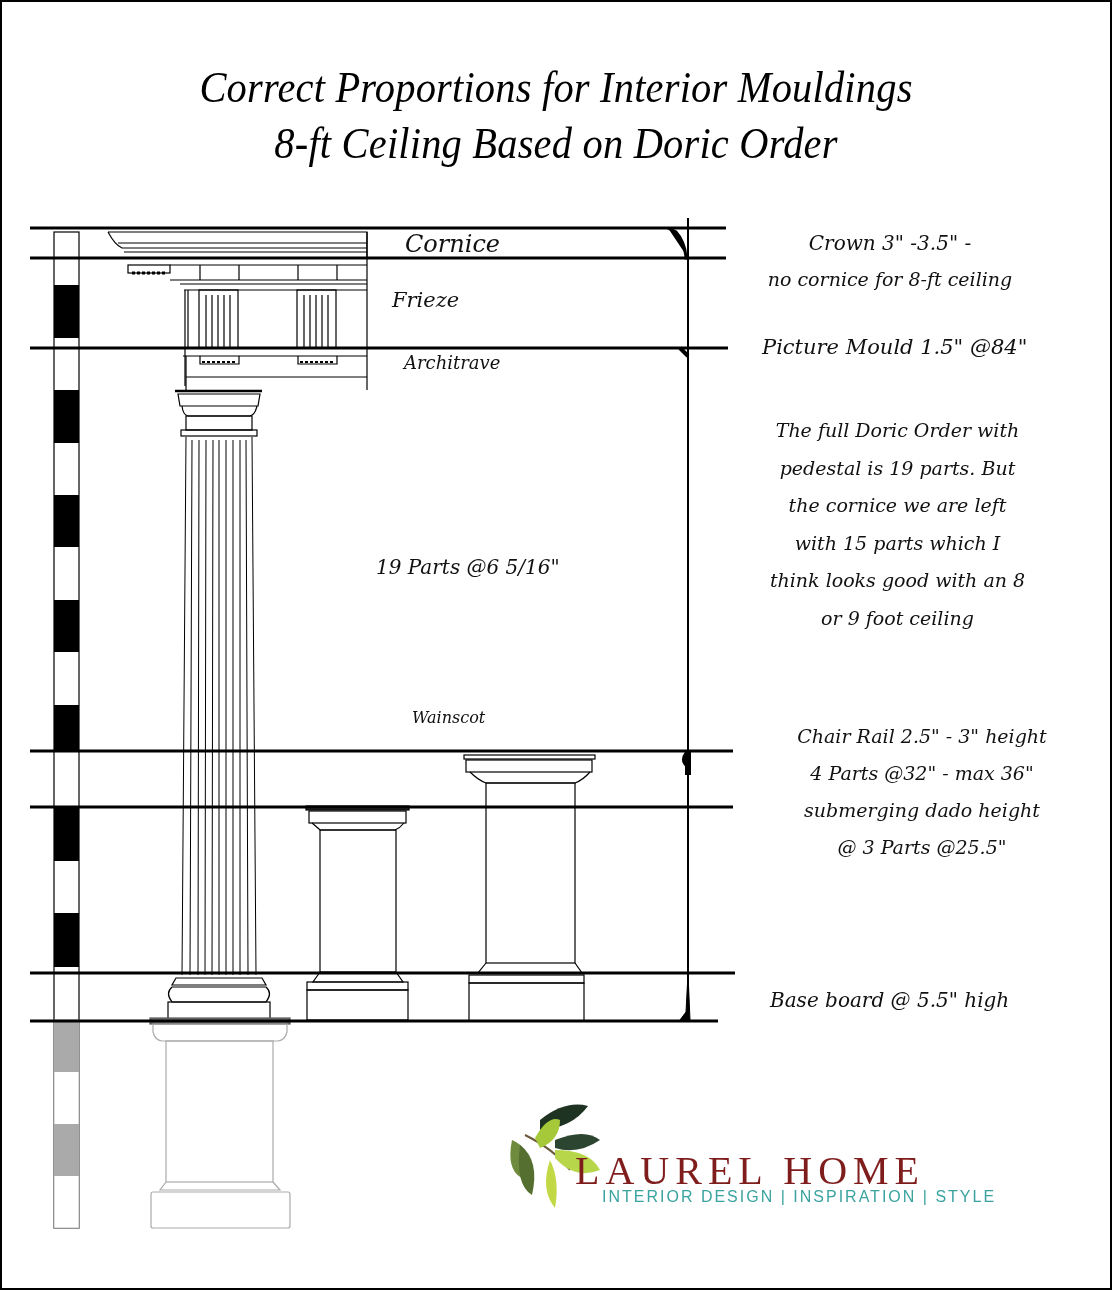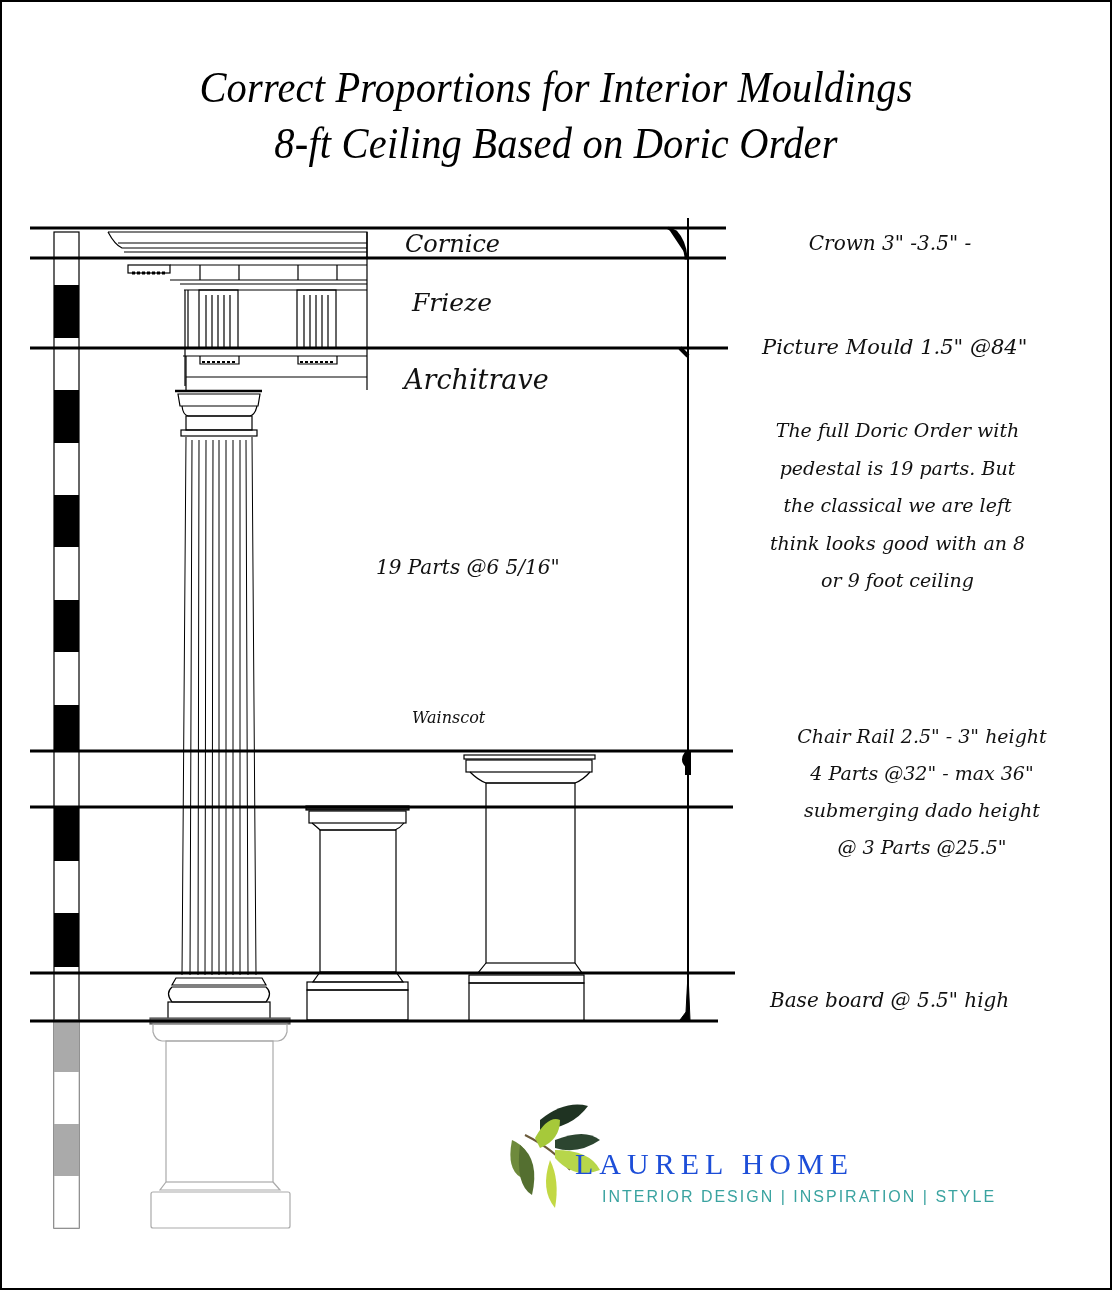--- a/index.html
+++ b/index.html
@@ -4,21 +4,21 @@
   <style>
     html, body { margin: 0; padding: 0; background: #ffffff; }
     body { width: 1112px; height: 1290px; position: relative; overflow: hidden; }
     .frame { position: absolute; left: 0; top: 0; width: 1108px; height: 1286px; border: 2px solid #000; background: #fff; }
     .title { position: absolute; left: 0; width: 1112px; text-align: center; font-family: "Liberation Serif", "DejaVu Serif", serif; font-style: italic; font-size: 44px; color: #000; letter-spacing: 0.2px; transform: scaleX(0.92); transform-origin: center; }
     .t1 { top: 62px; }
     .t2 { top: 118px; }
     .hand { position: absolute; font-family: "DejaVu Serif", "Liberation Serif", serif; font-style: italic; color: #111; white-space: nowrap; }
     .note { position: absolute; font-family: "DejaVu Serif", "Liberation Serif", serif; font-style: italic; color: #111; text-align: center; font-size: 19px; line-height: 37.5px; }
     svg { position: absolute; left: 0; top: 0; }
-    .logo-word { position: absolute; left: 575px; top: 1147px; font-family: "Liberation Serif", "DejaVu Serif", serif; font-size: 30px; letter-spacing: 6px; color: #1d4ed8; }
+    .logo-word { position: absolute; left: 575px; top: 1147px; font-family: "Liberation Serif", "DejaVu Serif", serif; font-size: 40px; letter-spacing: 6px; color: #7f1d1d; }
     .logo-tag { position: absolute; left: 602px; top: 1188px; font-family: "Liberation Sans", "DejaVu Sans", sans-serif; font-size: 16px; letter-spacing: 2px; color: #3aa3a0; }
   </style>
 </head>
 <body>
 
 <div class="frame"></div>
 
 <div class="title t1">Correct Proportions for Interior Mouldings</div>
 <div class="title t2">8-ft Ceiling Based on Doric Order</div>
 
@@ -152,34 +152,36 @@
   <g stroke="#000">
     <line x1="688" y1="218" x2="688" y2="1020" stroke-width="2"></line>
     <path d="M668 228 L676 232 Q685 242 686 258 L688 258" fill="#000" stroke-width="3"></path>
     <path d="M680 348 L688 356" stroke-width="4"></path>
     <path d="M686 752 Q680 760 686 766 L686 774 L690 774 L690 752 Z" fill="#000" stroke-width="2"></path>
     <path d="M688 974 L686 1012 L680 1020 L690 1020 Z" fill="#000" stroke-width="1"></path>
   </g>
 </svg>
 
 <div class="hand" style="left:405px; top:230px; font-size:24px;">Cornice</div>
-<div class="hand" style="left:412px; top:288px; font-size:25px;font-style:italic;">Frieze</div>
-<div class="hand" style="left:404px; top:364px; font-size:27px;">Architrave</div>
+<div class="hand" style="left:392px; top:288px; font-size:21px;font-style:italic;">Frieze</div>
+<div class="hand" style="left:404px; top:352px; font-size:18px;">Architrave</div>
 <div class="hand" style="left:376px; top:555px; font-size:20px;">19 Parts @6 5/16"</div>
 <div class="hand" style="left:412px; top:708px; font-size:16px;">Wainscot</div>
 
 <div class="note" style="left:740px; top:225px; width:300px;">
   <div style="font-size:20px; line-height:36px;">Crown 3" -3.5"  -</div>
+  <div style="font-size:19px; line-height:36px;">no cornice for 8-ft ceiling</div>
 </div>
 <div class="hand" style="left:762px; top:335px; font-size:21px;">Picture Mould 1.5"  @84"</div>
 
 <div class="note" style="left:755px; top:412px; width:285px;">
   <div>The full Doric Order with</div>
   <div>pedestal is 19 parts. But</div>
-  <div>the classical we are left</div>
+  <div>the cornice we are left</div>
+  <div>with 15  parts which I</div>
   <div>think looks good with  an 8</div>
   <div>or 9 foot ceiling</div>
 </div>
 
 <div class="note" style="left:752px; top:718px; width:340px; line-height:37px;">
   <div>Chair Rail  2.5"  - 3"   height</div>
   <div>4 Parts @32"  -  max 36"</div>
   <div>submerging dado height</div>
   <div>@ 3 Parts  @25.5"</div>
 </div>

